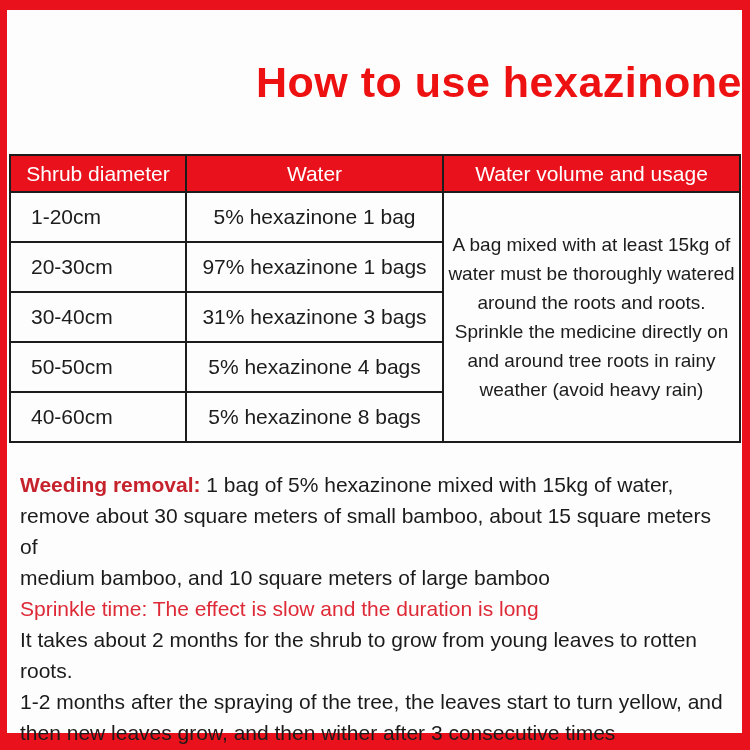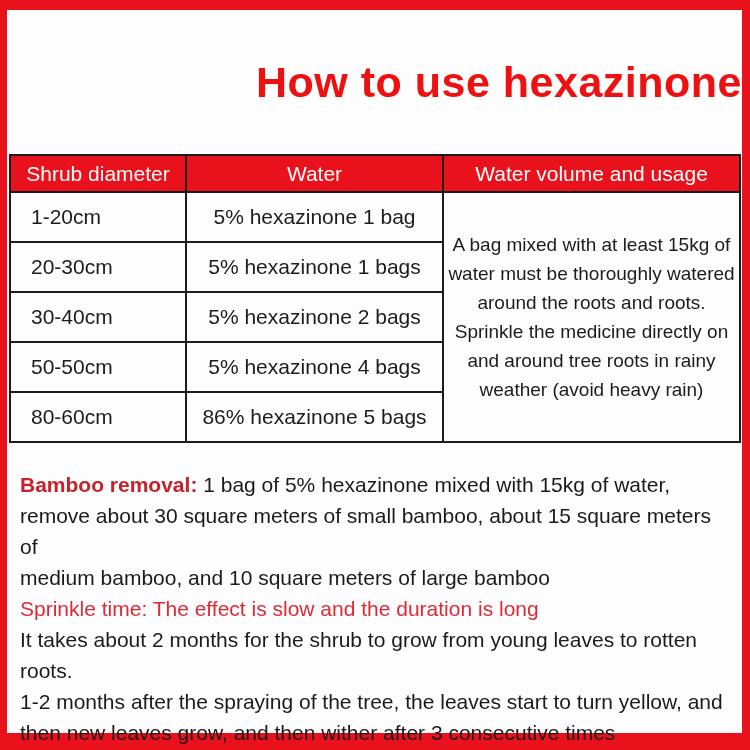--- a/index.html
+++ b/index.html
@@ -118,39 +118,39 @@
         <td class="dose">5% hexazinone 1 bag</td>
         <td class="water" rowspan="5">A bag mixed with at least 15kg of
 water must be thoroughly watered
 around the roots and roots.
 Sprinkle the medicine directly on
 and around tree roots in rainy
 weather (avoid heavy rain)</td>
       </tr>
       <tr>
         <td class="diam">20-30cm</td>
-        <td class="dose">5% hexazinone 1 bags</td>
+        <td class="dose">97% hexazinone 1 bags</td>
       </tr>
       <tr>
         <td class="diam">30-40cm</td>
-        <td class="dose">5% hexazinone 2 bags</td>
+        <td class="dose">31% hexazinone 3 bags</td>
       </tr>
       <tr>
         <td class="diam">50-50cm</td>
         <td class="dose">5% hexazinone 4 bags</td>
       </tr>
       <tr>
-        <td class="diam">80-60cm</td>
-        <td class="dose">86% hexazinone 5 bags</td>
+        <td class="diam">40-60cm</td>
+        <td class="dose">5% hexazinone 8 bags</td>
       </tr>
     </tbody>
       </table>
 
     <div class="notes">
-      <p><b class="lbl">Bamboo removal:</b><span> 1 bag of 5% hexazinone mixed with 15kg of water,
+      <p><b class="lbl">Weeding removal:</b><span> 1 bag of 5% hexazinone mixed with 15kg of water,
 remove about 30 square meters of small bamboo, about 15 square meters of
 medium bamboo, and 10 square meters of large bamboo</span></p>
       <p class="red">Sprinkle time: The effect is slow and the duration is long</p>
       <p>It takes about 2 months for the shrub to grow from young leaves to rotten
 roots.</p>
       <p>1-2 months after the spraying of the tree, the leaves start to turn yellow, and
 then new leaves grow, and then wither after 3 consecutive times</p>
 
     </div>
 

